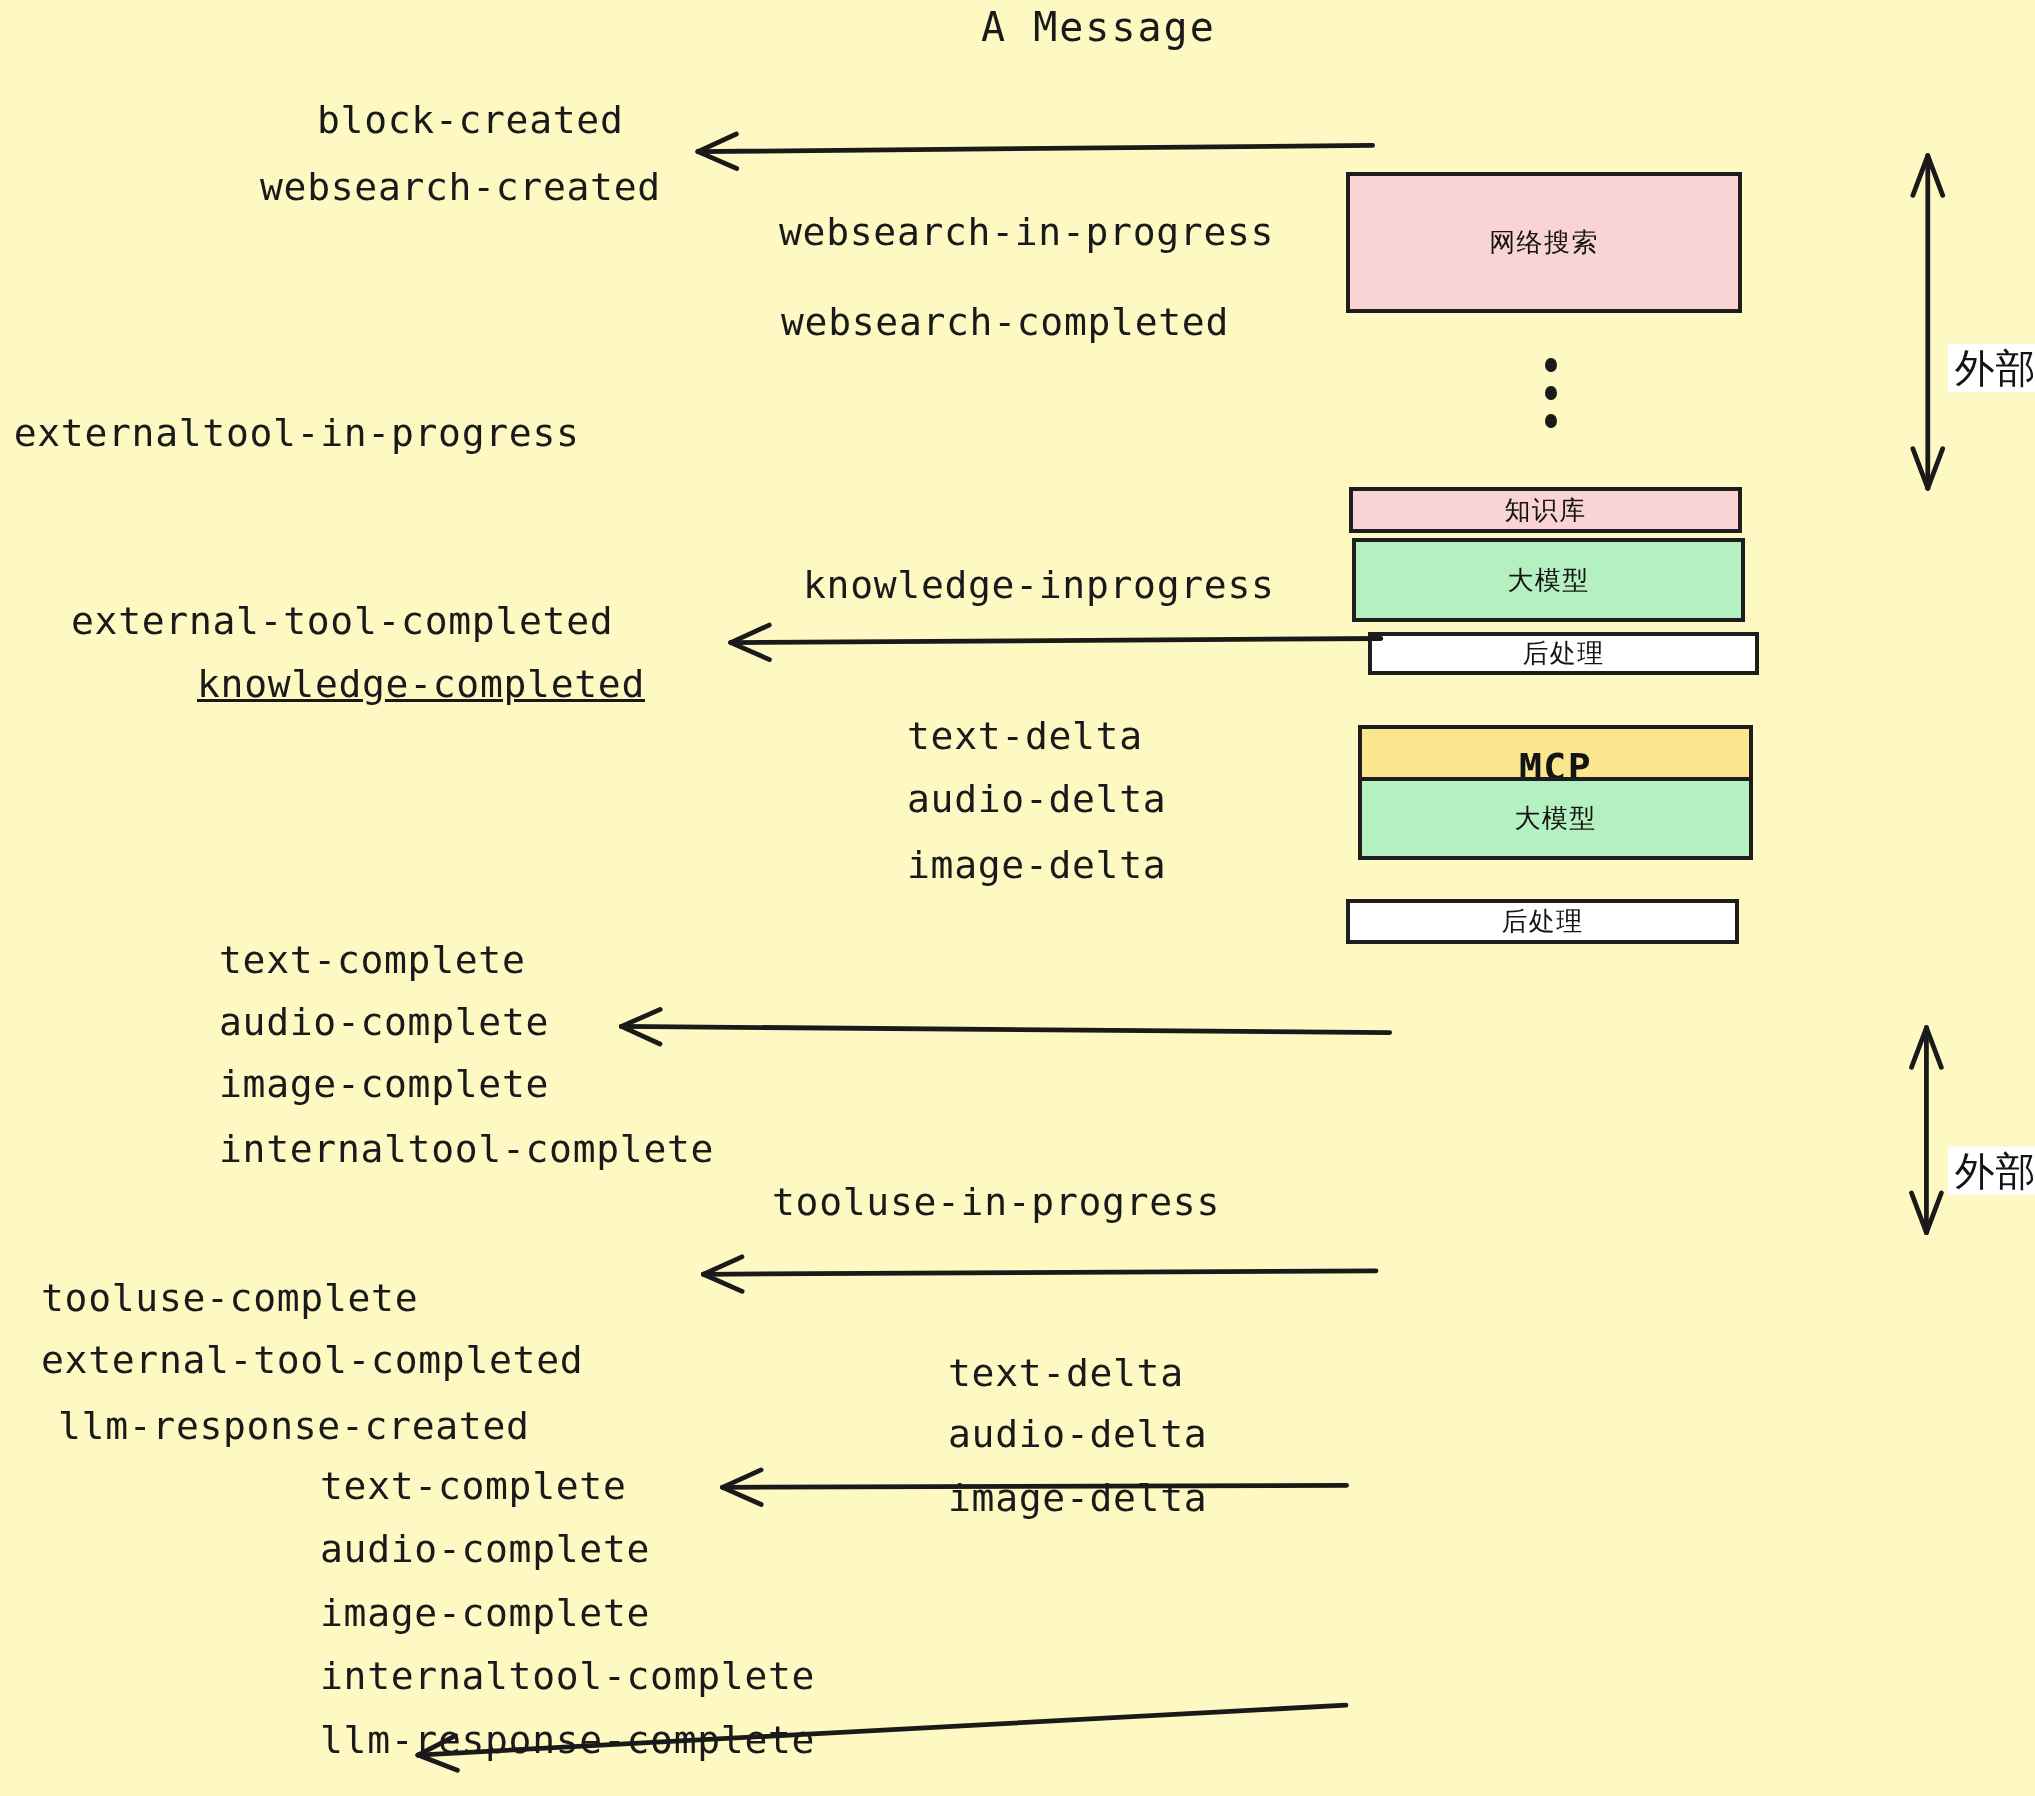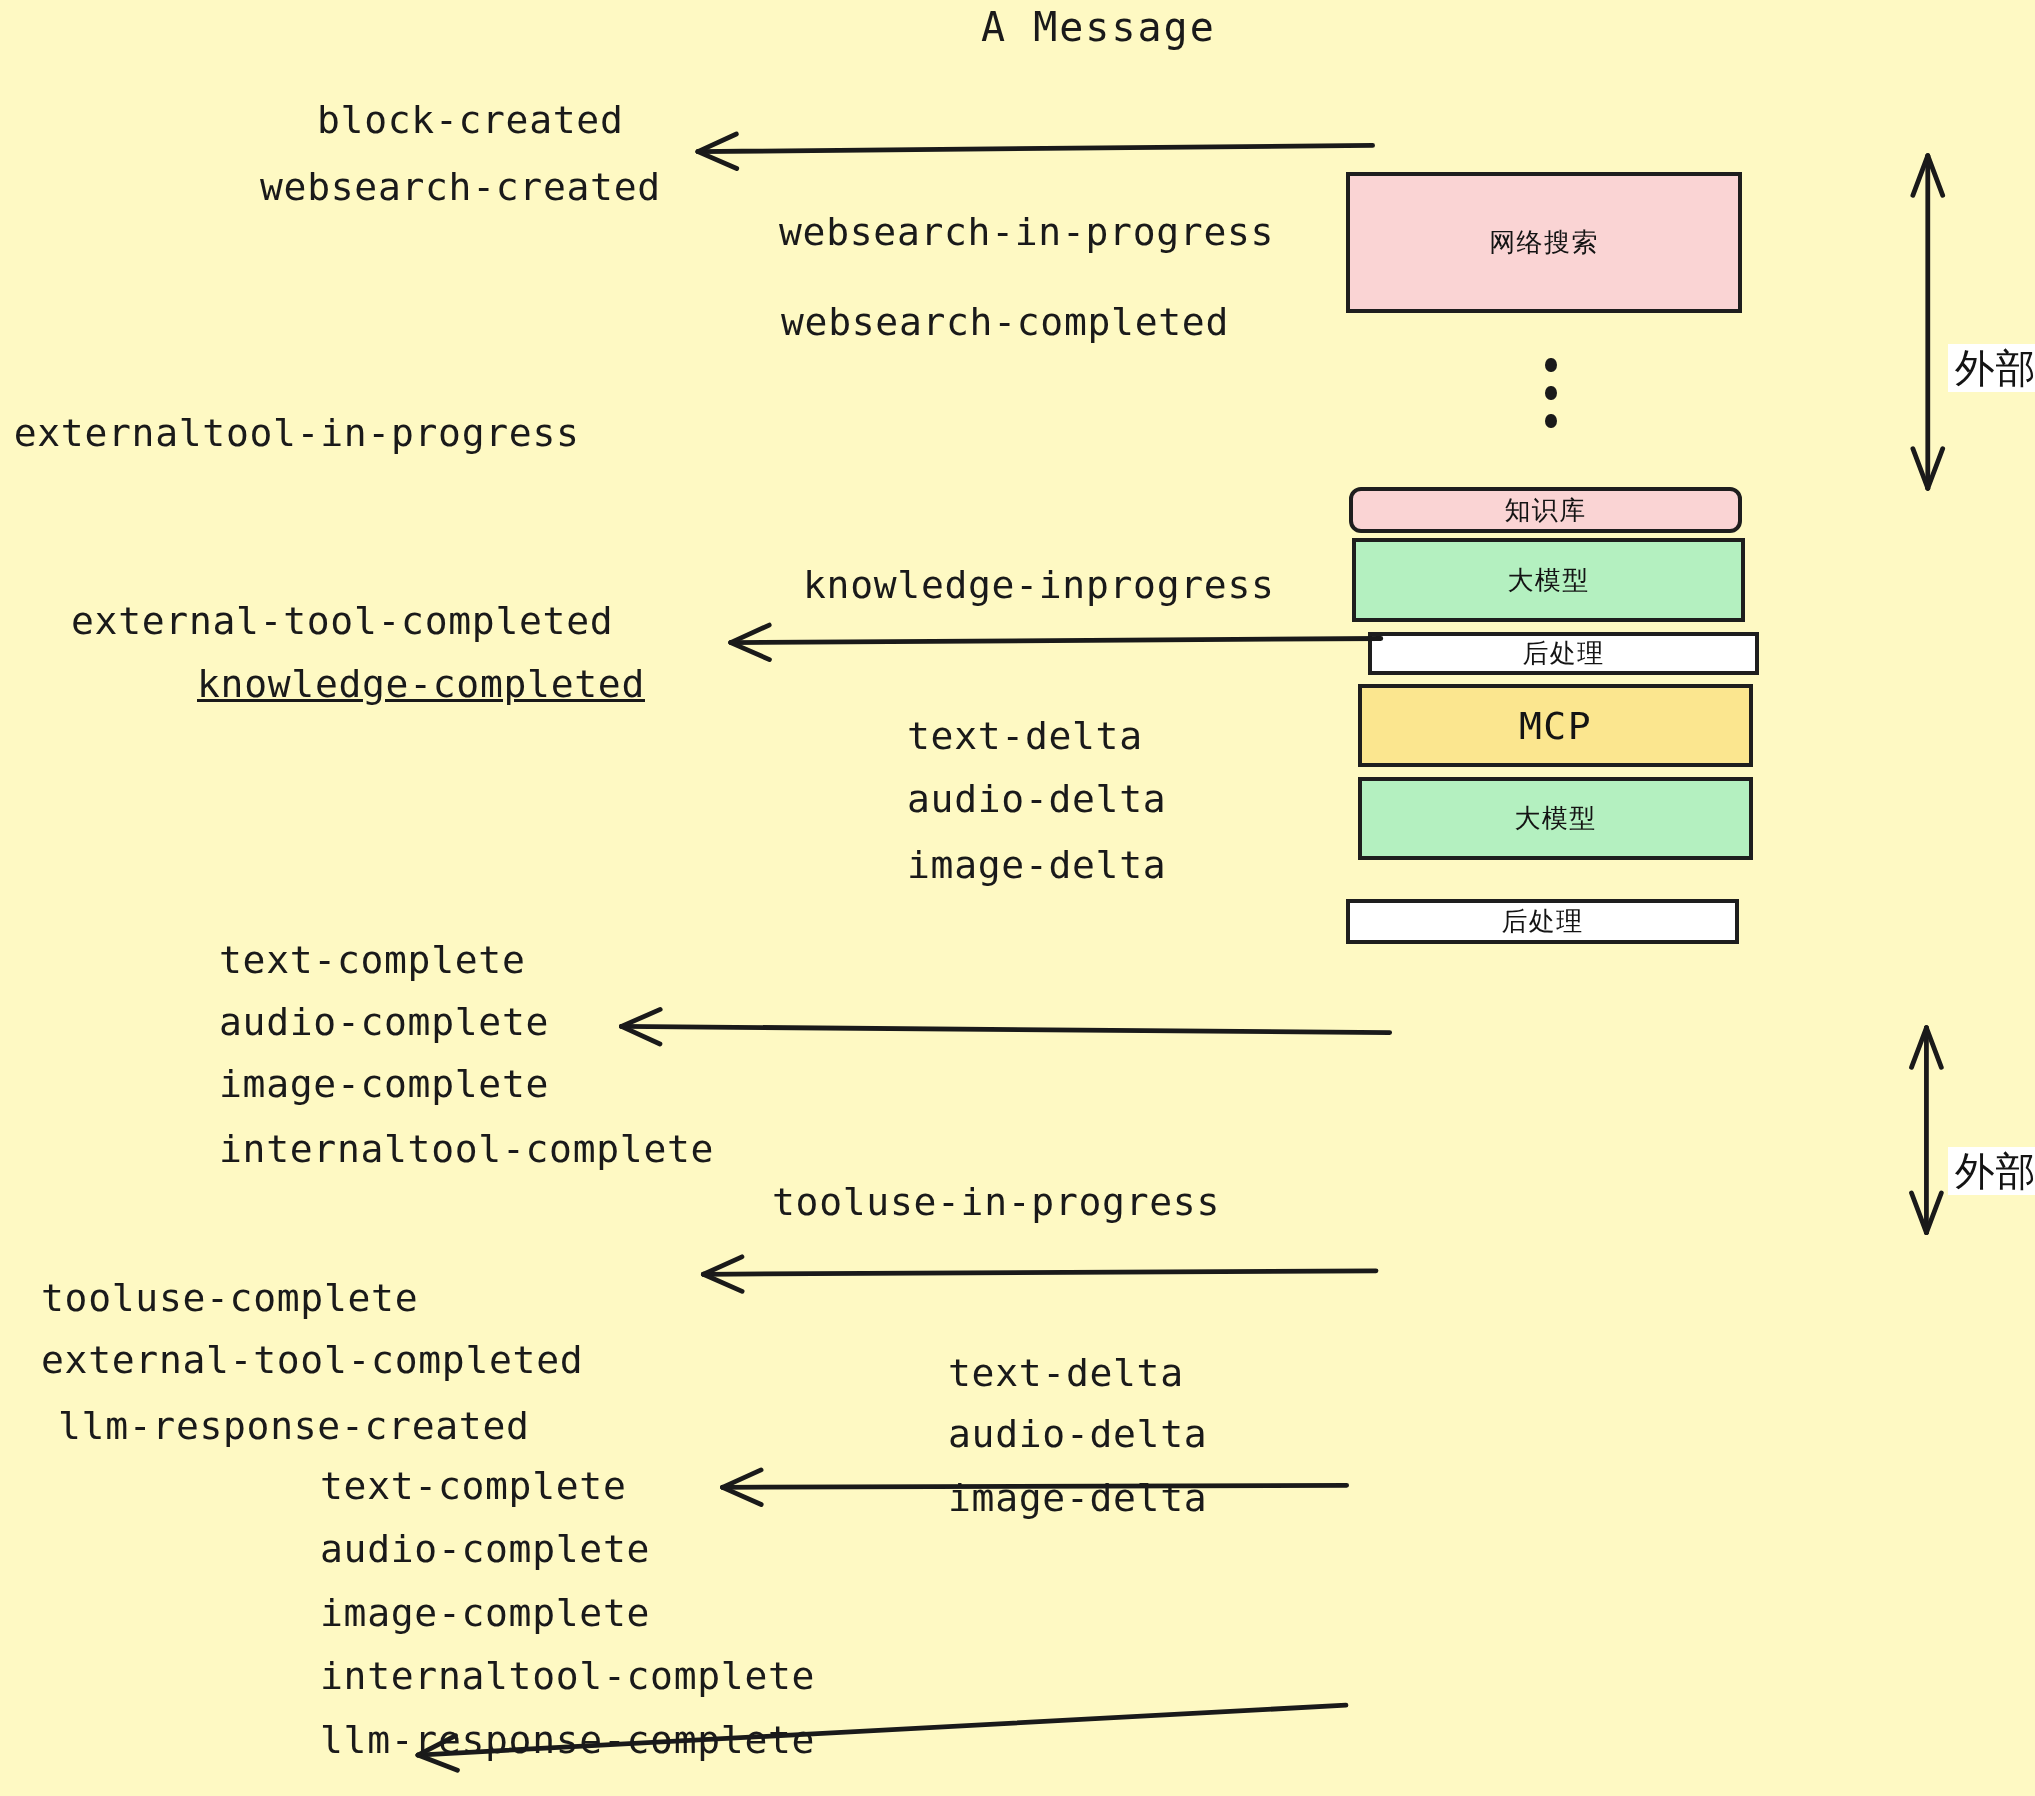--- a/index.html
+++ b/index.html
@@ -42,21 +42,22 @@
     align-items: center;
     justify-content: center;
     font-family: "DejaVu Sans", "Liberation Sans", sans-serif;
     font-size: 26px;
     color: #141414;
     letter-spacing: 1.4px;
   }
   .node.mono {
     font-family: "DejaVu Sans Mono", "Liberation Mono", monospace;
     font-size: 38px;
-    font-weight: normal;
+    font-weight: bold;
+    margin-top: 41px;
   }
   .side-label {
     position: absolute;
     font-family: "DejaVu Sans", "Liberation Sans", sans-serif;
     font-size: 40px;
     color: #141414;
     white-space: nowrap;
     letter-spacing: 0.7px;
     line-height: 1;
   }
@@ -117,21 +118,21 @@
       <div class="evt" style="left: 320px; top: 1530px;">audio-complete</div>
       <div class="evt" style="left: 320px; top: 1594px;">image-complete</div>
       <div class="evt" style="left: 320px; top: 1657px;">internaltool-complete</div>
       <div class="evt" style="left: 320px; top: 1721px;">llm-response-complete</div>
     </div>
 
   <div id="nodes-layer">
       <div class="node" style="left: 1346px; top: 172px; width: 396px; height: 141px; background: rgb(250, 212, 212); border-color: rgb(30, 30, 30);">
         <span>网络搜索</span>
       </div>
-      <div class="node" style="left: 1349px; top: 487px; width: 393px; height: 46px; background: rgb(250, 212, 212); border-color: rgb(30, 30, 30); border-radius: 12px;">
+      <div class="node" style="left: 1349px; top: 487px; width: 393px; height: 46px; background: rgb(250, 212, 212); border-color: rgb(30, 30, 30);">
         <span>知识库</span>
       </div>
       <div class="node" style="left: 1352px; top: 538px; width: 393px; height: 84px; background: rgb(180, 240, 192); border-color: rgb(30, 30, 30);">
         <span>大模型</span>
       </div>
       <div class="node" style="left: 1368px; top: 632px; width: 391px; height: 43px; background: rgb(255, 255, 255); border-color: rgb(30, 30, 30);">
         <span>后处理</span>
       </div>
       <div class="node mono" style="left: 1358px; top: 684px; width: 395px; height: 83px; background: rgb(251, 230, 143); border-color: rgb(30, 30, 30);">
         <span>MCP</span>

